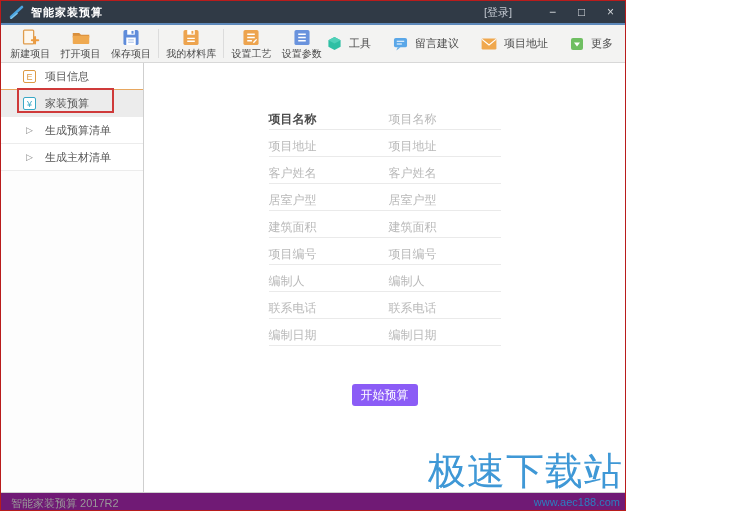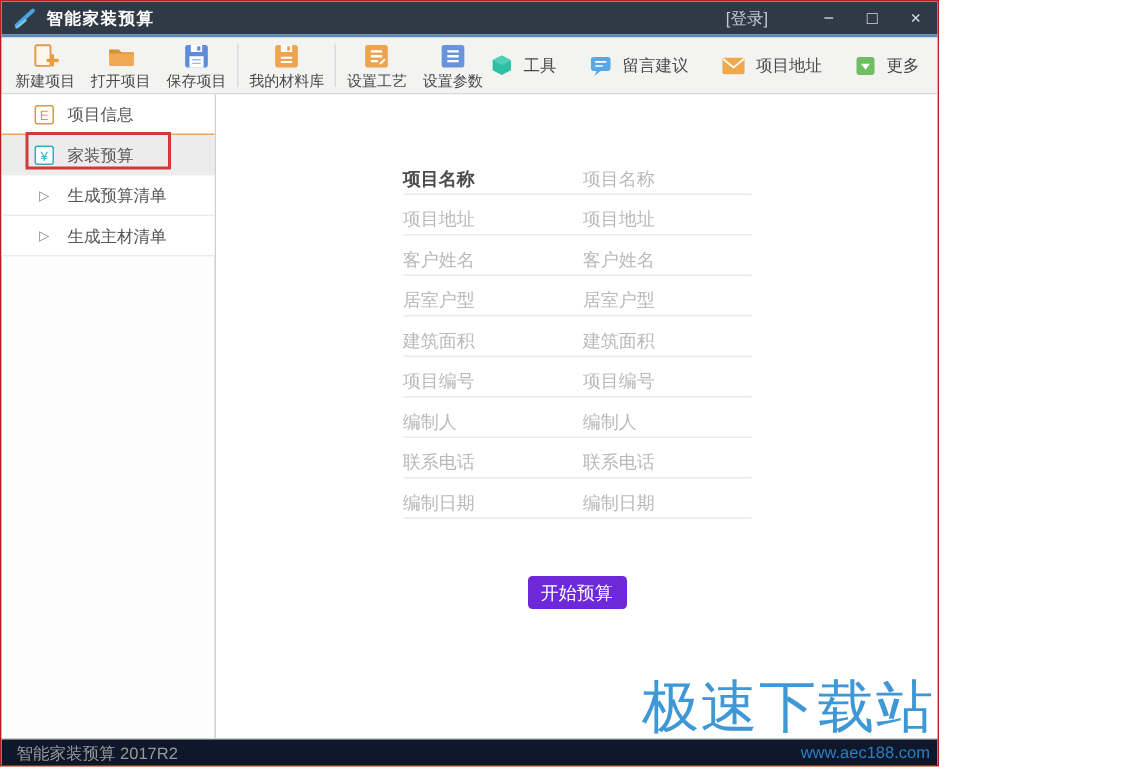--- a/index.html
+++ b/index.html
@@ -64,28 +64,28 @@
   }
 
   .main { flex:1; background:#fff; padding-top:50px; position:relative; }
   .form-wrap { width:232px; margin:0 auto; }
   .form-row { height:17px; border-bottom:1px solid #eaeaea; margin-bottom:10px; display:flex;font-family:Liberation Serif, serif; }
   .f-label { width:120px; font-size:12px; color:#b9b9b9; line-height:13px; }
   .form-row:first-child .f-label { color:#4d4d4d; font-weight:bold; }
   .f-value { flex:1; font-size:12px; color:#b9b9b9; line-height:13px; cursor:text; }
   .start-btn {
     display:block; margin:38px auto 0; width:66px; height:22px;
-    background:#6d28d9; color:#fff; font-size:12px; border:none; border-radius:3px;
+    background:#8b5cf6; color:#fff; font-size:12px; border:none; border-radius:3px;
     cursor:pointer; font-family:inherit;
   }
 
   
   .statusbar {
-    height:19px; background:#0f172a; border-top:1px solid #cfcfcf;
-    display:flex; align-items:center; padding-left:10px;
+    height:19px; background:#701a75; border-top:1px solid #cfcfcf;
+    display:flex; align-items:flex-end; padding-left:10px;
     font-size:11px; color:#999;
   }
 
   
   .watermark-name {
     position:absolute; right:2px; bottom:13px; z-index:9;
     font-size:38px; font-weight:normal; letter-spacing:1px;
     color:#3f98d6;
     text-shadow:-1px -1px 0 #fff, 1px -1px 0 #fff, -1px 1px 0 #fff, 1px 1px 0 #fff, 0 0 3px #fff;
     pointer-events:none;

